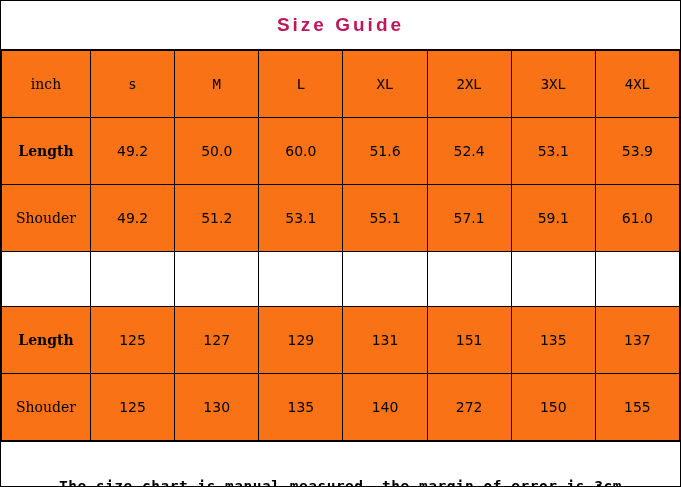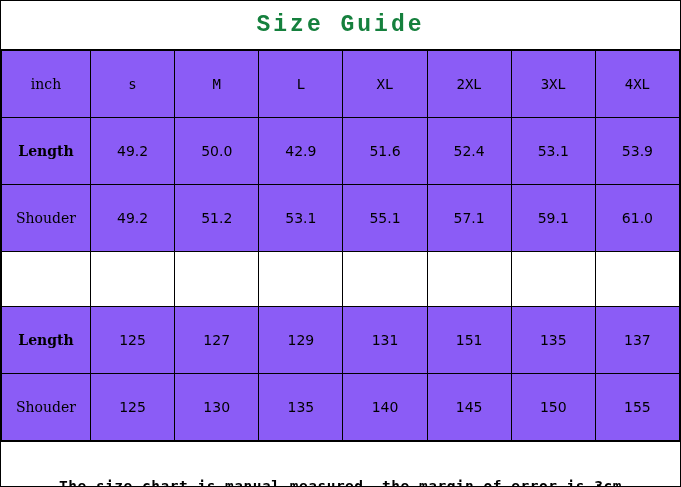--- a/index.html
+++ b/index.html
@@ -27,39 +27,39 @@
   .title-bar {
     height: 48px;
     flex: 0 0 48px;
     display: flex;
     align-items: center;
     justify-content: center;
     border-bottom: 1px solid #000000;
     background: #ffffff;
   }
   .title-bar .title {
-    font-family: Liberation Mono, monospace;
-    font-size: 23px;
+    font-family: Liberation Sans, sans-serif;
+    font-size: 19px;
     letter-spacing: 3px;
     font-weight: 700;
-    color: #15803d;
+    color: #be185d;
   }
   table.size-table {
     border-collapse: collapse;
     table-layout: fixed;
     width: 100%;
     flex: 1 1 auto;
   }
   table.size-table td {
     border: 1px solid #000000;
     text-align: center;
     vertical-align: middle;
     font-size: 14px;
     padding: 0;
-    background: #8b5cf6;
+    background: #f97316;
   }
   td.label-cell {
     background: #ececec;
     width: 88px;
     font-size: 15px;
   }
   td.label-cell.bold {
     font-weight: 700;
   }
   td.hdr-unit {
@@ -122,21 +122,21 @@
         <td class="hdr-size">XL</td>
         <td class="hdr-size">2XL</td>
         <td class="hdr-size">3XL</td>
         <td class="hdr-size">4XL</td>
       </tr>
 
       <tr class="data-row">
         <td class="label-cell bold">Length</td>
         <td class="value-cell">49.2</td>
         <td class="value-cell">50.0</td>
-        <td class="value-cell">42.9</td>
+        <td class="value-cell">60.0</td>
         <td class="value-cell">51.6</td>
         <td class="value-cell">52.4</td>
         <td class="value-cell">53.1</td>
         <td class="value-cell">53.9</td>
       </tr>
 
       <tr class="data-row">
         <td class="label-cell">Shouder</td>
         <td class="value-cell">49.2</td>
         <td class="value-cell">51.2</td>
@@ -169,21 +169,21 @@
         <td class="value-cell">135</td>
         <td class="value-cell">137</td>
       </tr>
 
       <tr class="data-row">
         <td class="label-cell">Shouder</td>
         <td class="value-cell">125</td>
         <td class="value-cell">130</td>
         <td class="value-cell">135</td>
         <td class="value-cell">140</td>
-        <td class="value-cell">145</td>
+        <td class="value-cell">272</td>
         <td class="value-cell">150</td>
         <td class="value-cell">155</td>
       </tr>
     </tbody>
   </table>
 
   <div class="footer">
     <div class="note">The size chart is manual measured, the margin of error is 3cm</div>
   </div>
 

